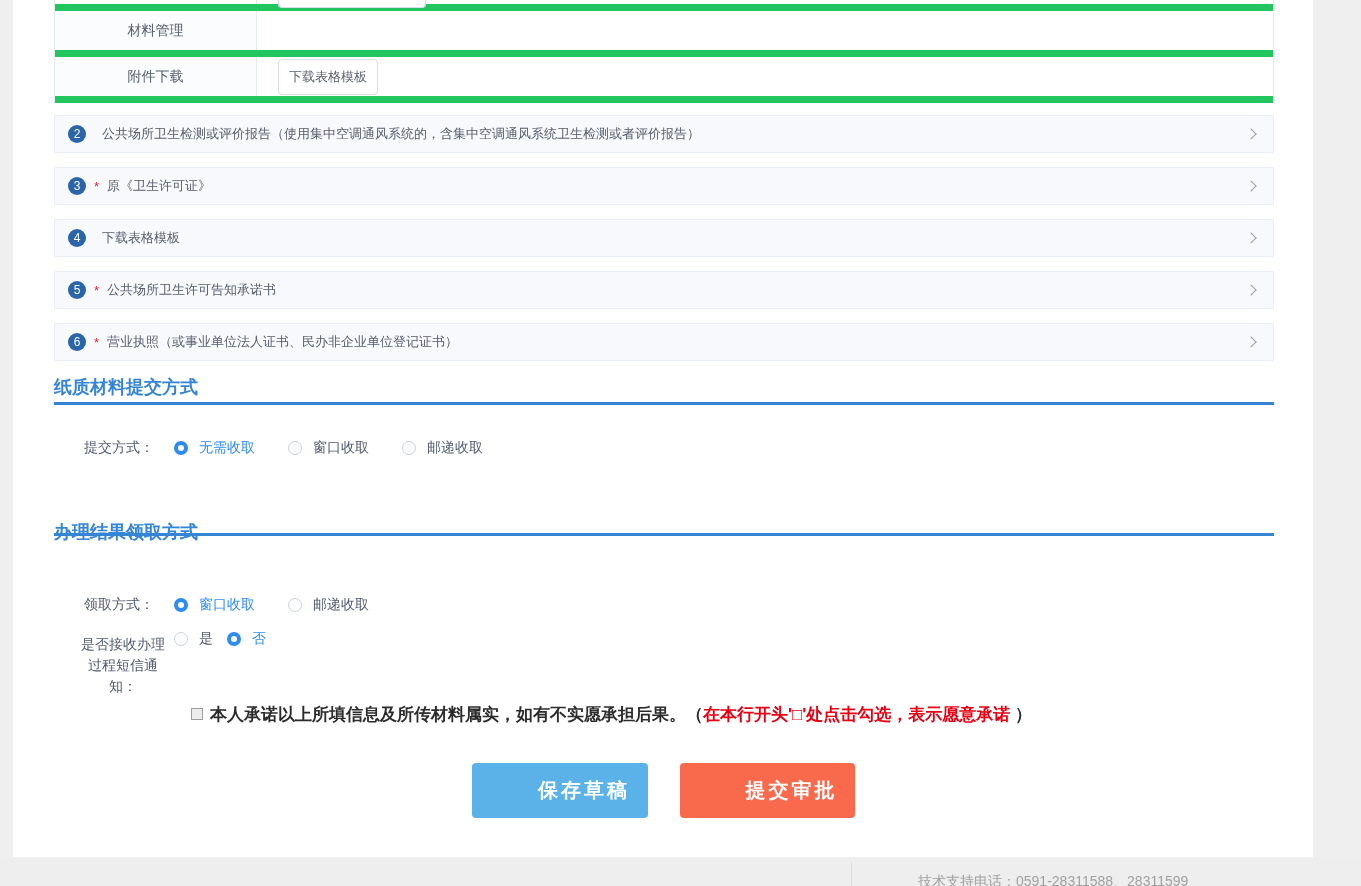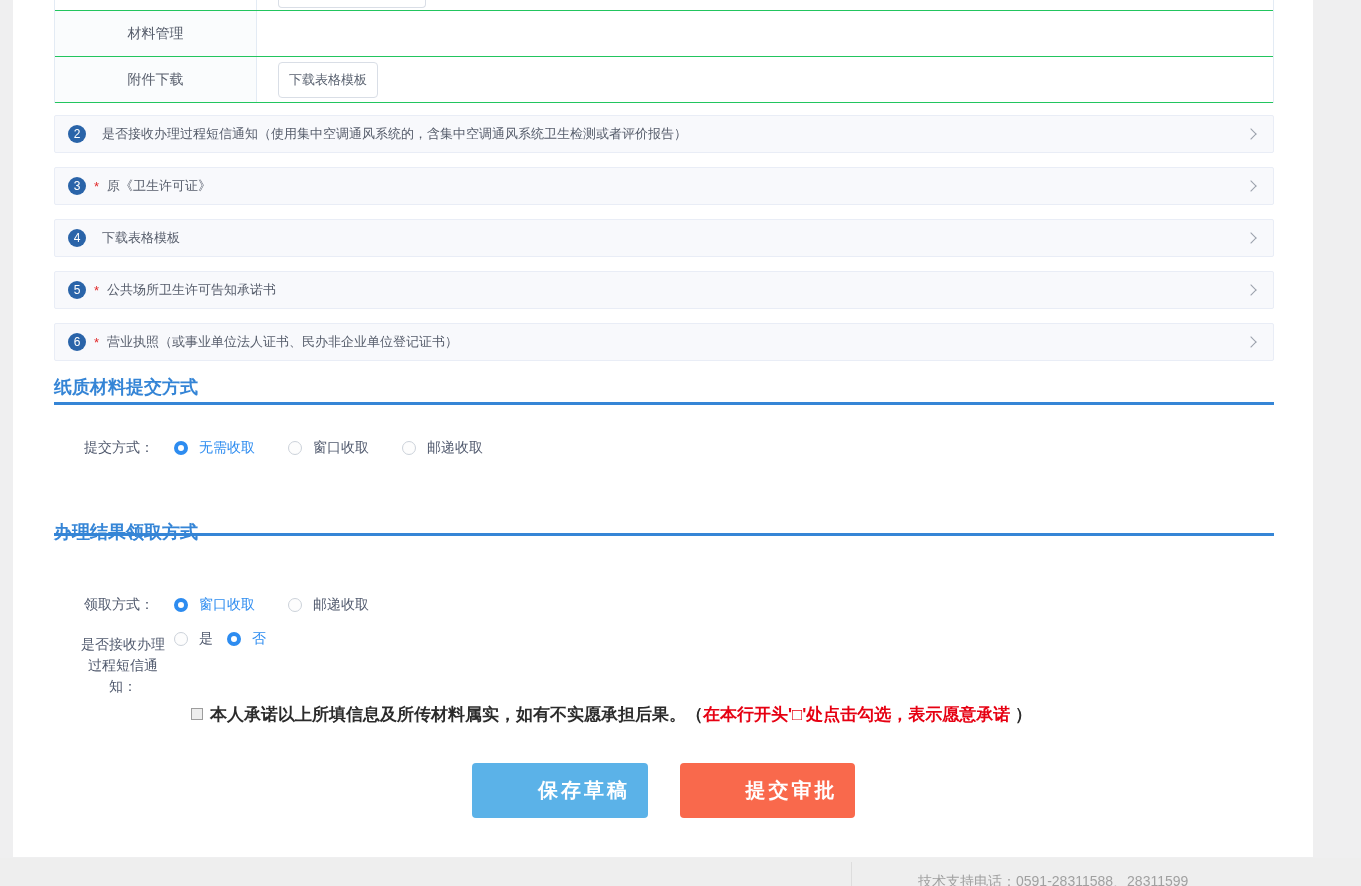--- a/index.html
+++ b/index.html
@@ -5,21 +5,21 @@
   * { margin:0; padding:0; box-sizing:border-box; }
   html,body { width:1361px; height:886px; overflow:hidden; }
   body { background:#efeff0; font-family:"Liberation Sans","DejaVu Sans",sans-serif; }
   #screen { position:relative; width:1361px; height:886px; overflow:hidden; }
   .abs { position:absolute; }
 
   .card { left:13px; top:0; width:1300px; height:857px; background:#fff; }
 
   
   .mtable { left:54px; top:0; width:1220px; height:103px; border-left:1px solid #e3ebf4; border-right:1px solid #e3ebf4; }
-  .mrow { position:relative; display:flex; border-bottom:1px solid #22c55e; }
+  .mrow { position:relative; display:flex; border-bottom:7px solid #22c55e; }
   .mrow-partial { height:11px; }
   .mrow-normal { height:46px; }
   .mcell-label { width:202px; background:#fafcfd; border-right:1px solid #e3ebf4; display:flex; align-items:center; justify-content:center; font-size:14px; color:#565d6b; }
   .mcell-content { flex:1; display:flex; align-items:center; padding-left:21px; }
   .partial-input { position:absolute; left:223px; top:0; width:148px; height:8px; border:1px solid #d9dee6; border-top:none; border-radius:0 0 4px 4px; background:#fff; }
   .dl-btn { height:36px; padding:0 10px; background:#fff; border:1px solid #d9dee6; border-radius:4px; font-size:13px; color:#5a6270; display:flex; align-items:center; cursor:pointer; font-family:inherit; }
 
   
   .acc { left:54px; width:1220px; height:38px; background:#f8f9fc; border:1px solid #e9edf6; border-radius:2px; display:flex; align-items:center; padding:0 18px 0 13px; cursor:pointer; }
   .badge { width:18px; height:18px; border-radius:50%; background:#2a64a9; color:#fff; font-size:12px; display:flex; align-items:center; justify-content:center; flex:0 0 18px; }
@@ -80,21 +80,21 @@
       <div class="mcell-label">附件下载</div>
       <div class="mcell-content">
         <button class="dl-btn">下载表格模板</button>
       </div>
     </div>
   </div>
 
   <div class="abs acc" style="top:115px;">
     <span class="badge">2</span>
     <span class="acc-mark"></span>
-    <span class="acc-title">是否接收办理过程短信通知（使用集中空调通风系统的，含集中空调通风系统卫生检测或者评价报告）</span>
+    <span class="acc-title">公共场所卫生检测或评价报告（使用集中空调通风系统的，含集中空调通风系统卫生检测或者评价报告）</span>
     <span class="acc-spacer"></span>
     <span class="chev"></span>
   </div>
   <div class="abs acc" style="top:167px;">
     <span class="badge">3</span>
     <span class="acc-mark">*</span>
     <span class="acc-title">原《卫生许可证》</span>
     <span class="acc-spacer"></span>
     <span class="chev"></span>
   </div>

